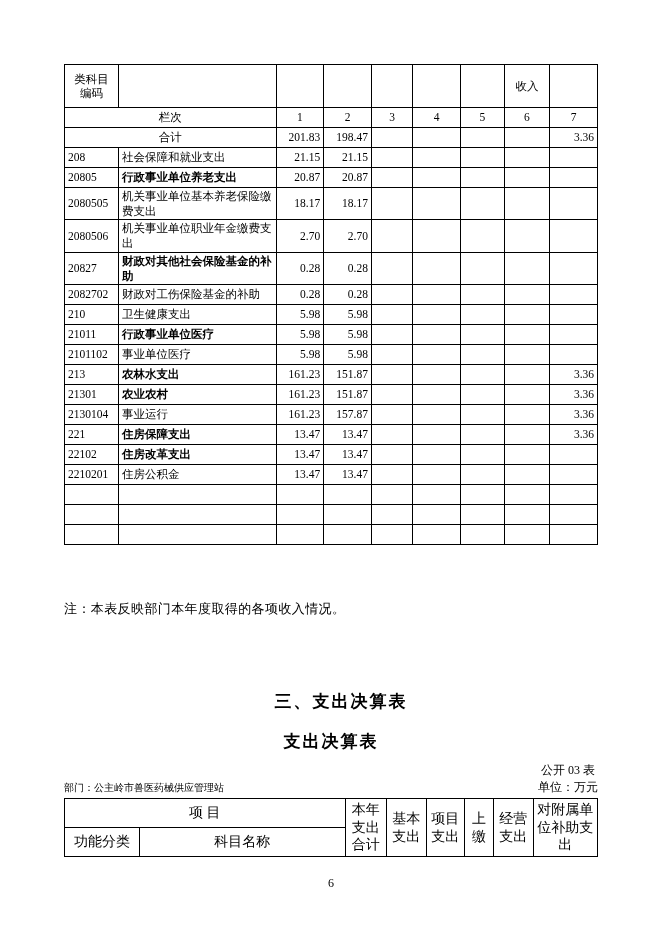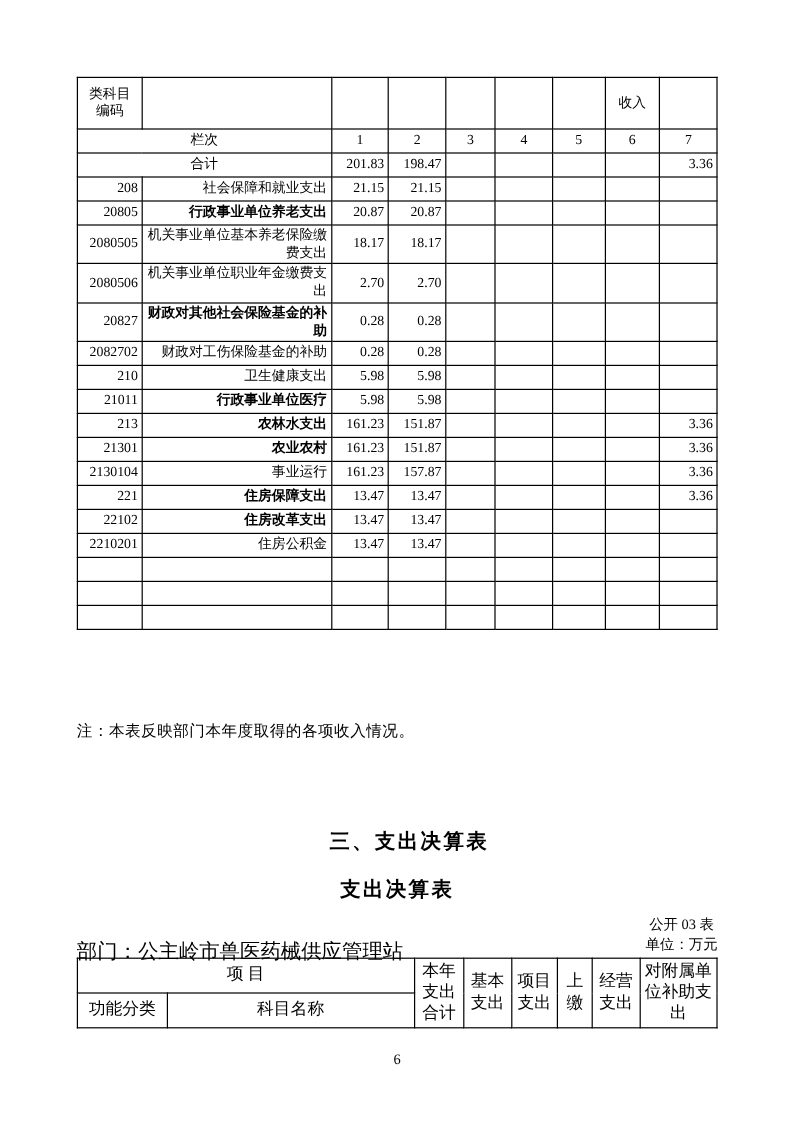--- a/index.html
+++ b/index.html
@@ -38,21 +38,21 @@
   table.grid td {
     border: 1px solid #000;
     padding: 1px 3px;
     line-height: 1.28;
     vertical-align: middle;
     height: 17px;
     overflow: hidden;
   }
   .c { text-align: center; }
   .r { text-align: right; }
-  .l { text-align: right; margin-left: 40px; }
+  .l { text-align: left; margin-left: 40px; }
   .code { padding-left: 3px; }
   .name1 { padding-left: 12px; }
   .name2 { padding-left: 22px; font-weight: bold; }
   .name3 { padding-left: 30px; }
   .tall { height: 34px; }
   .h28 { height: 26px; }
   .empty-row td { height: 17px; }
 
   .note {
     position: absolute;
@@ -91,21 +91,21 @@
     right: 64px;
     top: 762px;
     text-align: center;
     font-size: 12px;
     line-height: 1.45;
   }
   .dept-line {
     position: absolute;
     left: 64px;
     top: 781px;
-    font-size: 17px;
+    font-size: 10px;
   }
 
   
   .tbl2-wrap {
     position: absolute;
     left: 64px;
     top: 798px;
     width: 534px;
   }
   table.grid2 {
@@ -258,20 +258,31 @@
             <td class="r">5.98</td>
             <td class="r"></td>
             <td class="r"></td>
             <td class="r"></td>
             <td class="r"></td>
             <td class="r"></td>
           </tr>
           <tr>
             <td class="l code">21011</td>
             <td class="l name2">行政事业单位医疗</td>
+            <td class="r">5.98</td>
+            <td class="r">5.98</td>
+            <td class="r"></td>
+            <td class="r"></td>
+            <td class="r"></td>
+            <td class="r"></td>
+            <td class="r"></td>
+          </tr>
+          <tr>
+            <td class="l code">2101102</td>
+            <td class="l name3">事业单位医疗</td>
             <td class="r">5.98</td>
             <td class="r">5.98</td>
             <td class="r"></td>
             <td class="r"></td>
             <td class="r"></td>
             <td class="r"></td>
             <td class="r"></td>
           </tr>
           <tr>
             <td class="l code">213</td>

